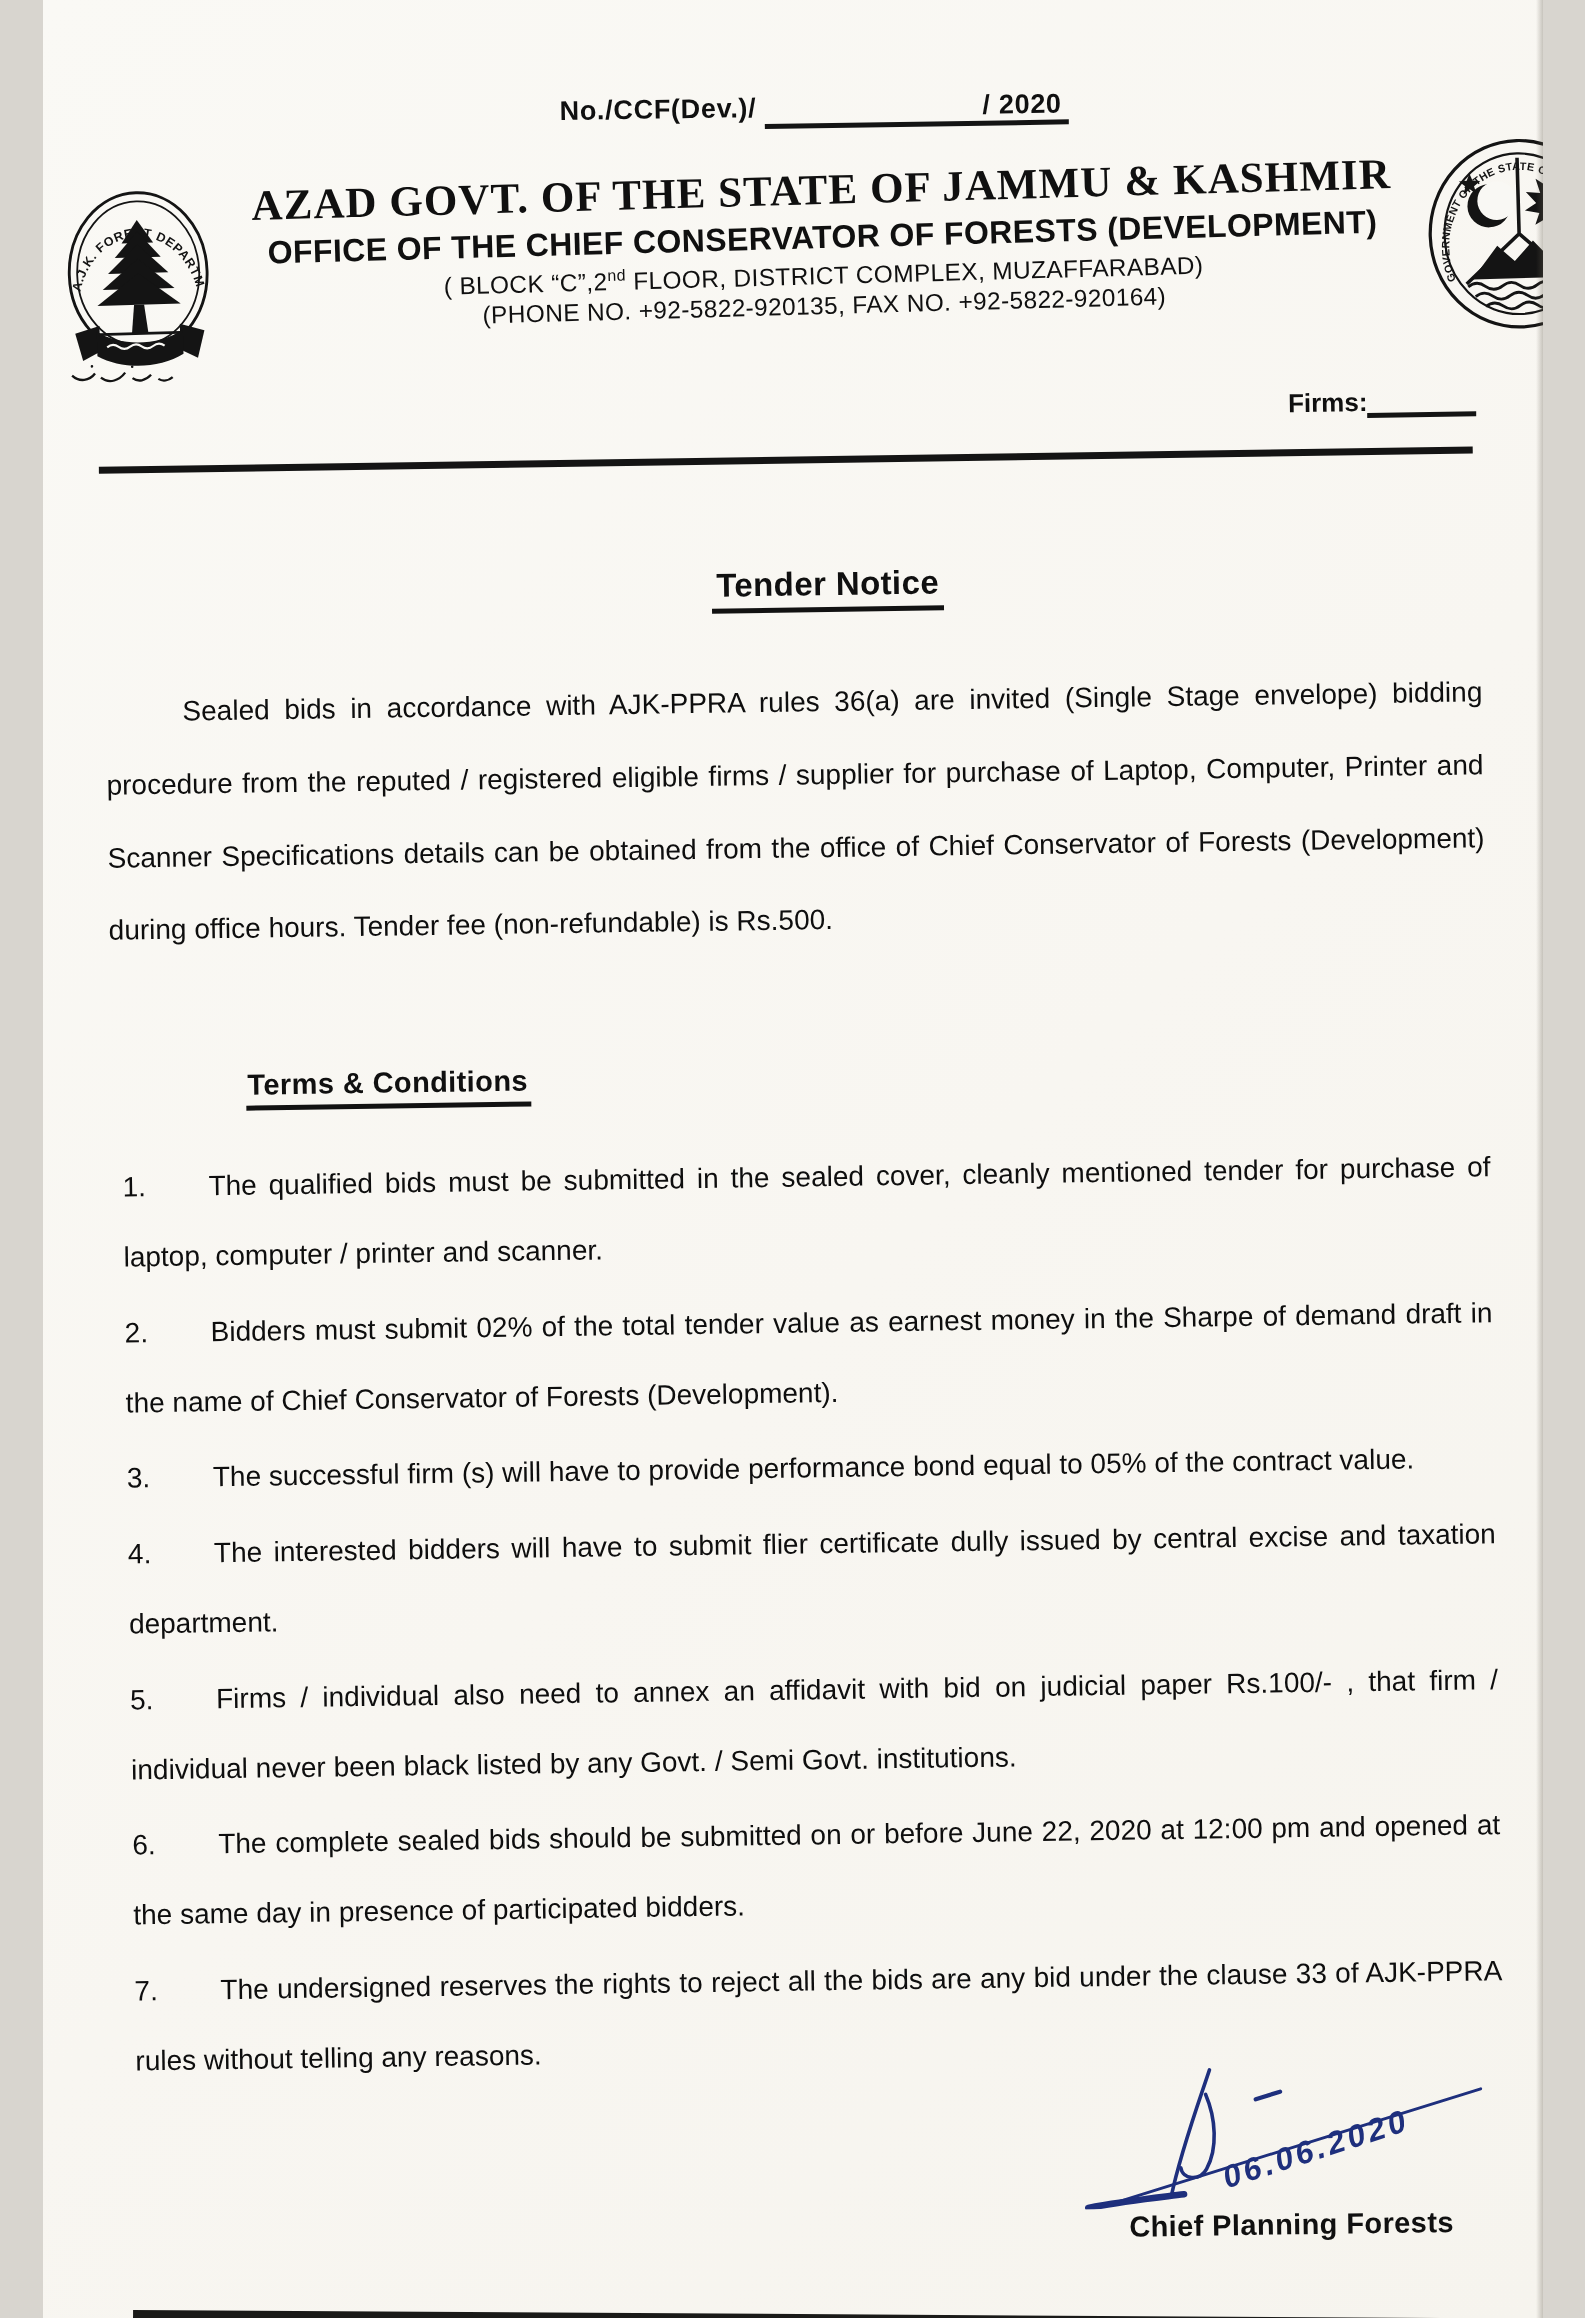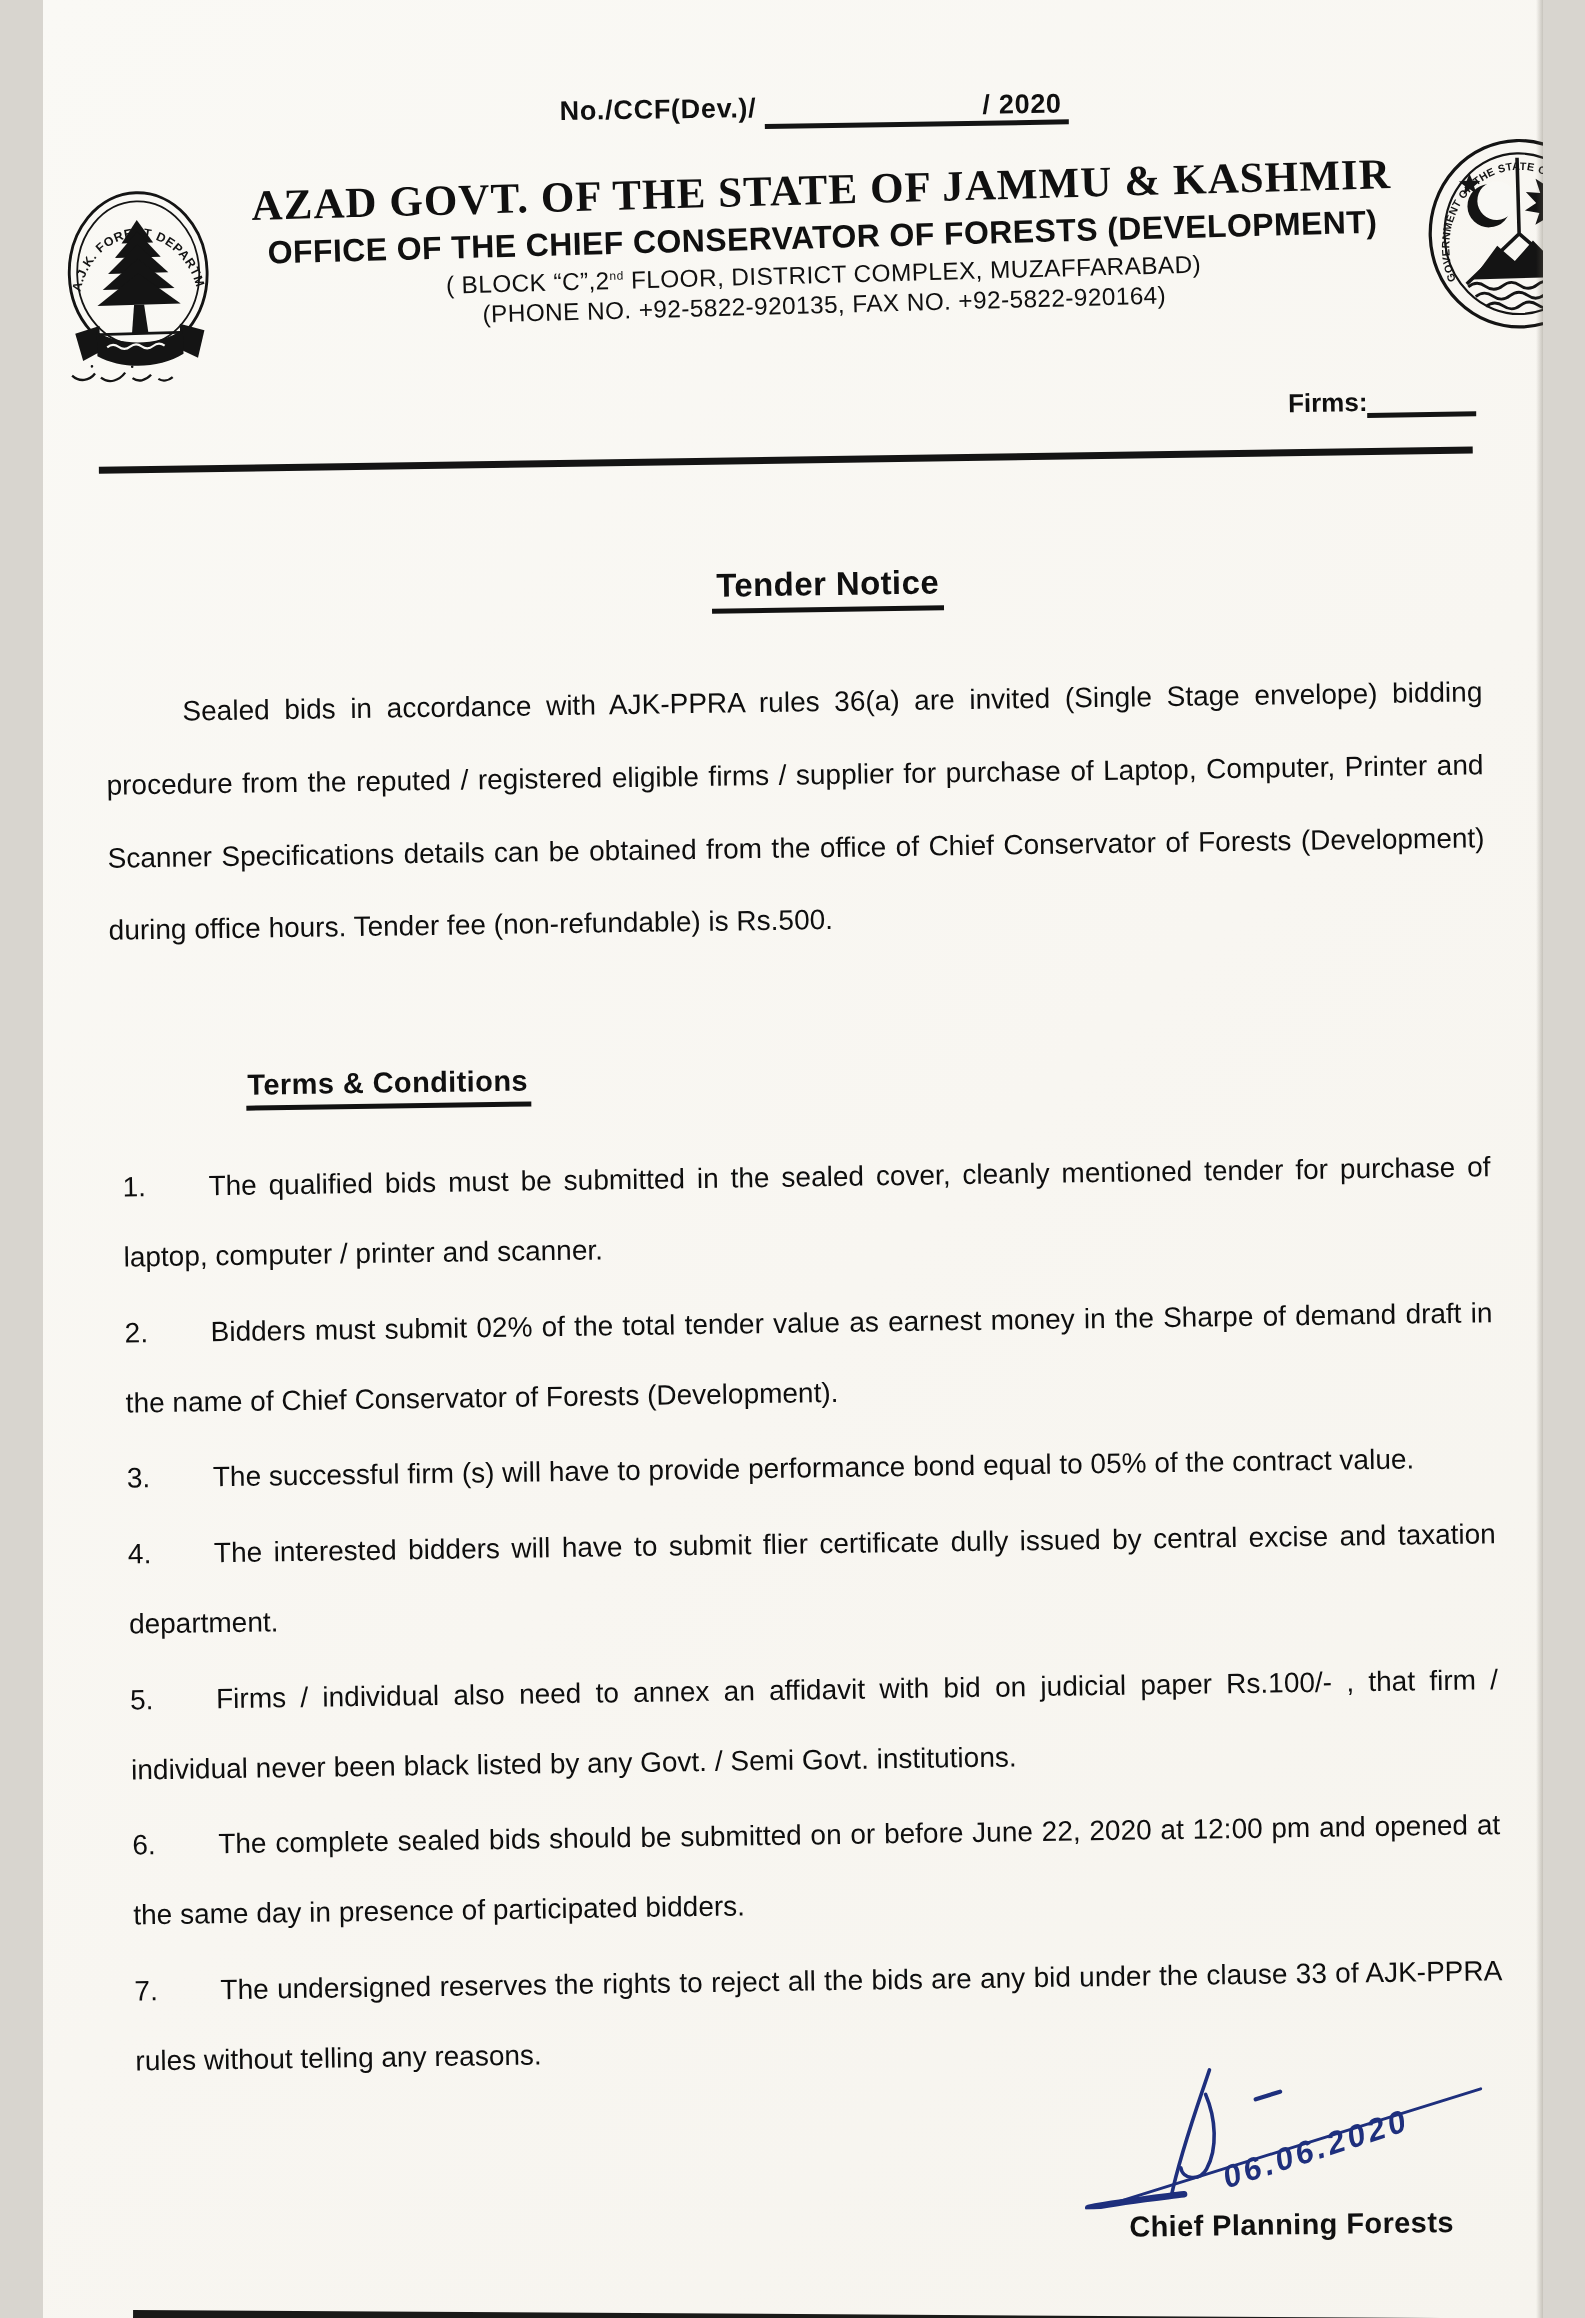--- a/index.html
+++ b/index.html
@@ -16,21 +16,21 @@
   .ref-underlined{display:inline-block;border-bottom:5px solid #141414;vertical-align:baseline;}
   .ref-blank{display:inline-block;width:215px;height:29px;vertical-align:bottom;}
   .ref-suffix{padding:0 7.2px 0 2.9px;}
 
   
   .header{position:absolute;top:161px;left:0;width:100%;transform:rotate(-0.75deg);}
   .header-text{margin:0 185px;text-align:center;}
   .org-title{font-family:"Liberation Serif",serif;font-weight:bold;font-size:43px;letter-spacing:1.1px;white-space:nowrap;margin:4.3px 0 4.3px 0;}
   .office-title{font-weight:bold;font-size:32px;letter-spacing:0.4px;white-space:nowrap;margin:1.4px 0 5.7px 0;}
   .addr{font-size:24.4px;margin:1.4px 0;letter-spacing:0.4px;}
-  .addr sup{font-size:12px;text-align:right;}
+  .addr sup{font-size:16px;text-align:right;}
   .seal{position:absolute;}
   .seal-left{left:26px;top:4.3px;}
   .seal-right{left:1397px;top:-4.3px;}
 
   
   .date-row{position:absolute;top:394px;left:1256px;font-size:26px;font-weight:bold;white-space:nowrap;}
   .date-underline{display:inline-block;width:109px;border-bottom:5px solid #141414;height:27px;vertical-align:bottom;}
   .rule{position:absolute;top:456px;left:66px;width:1374px;height:7.2px;background:#141414;}
 
   

